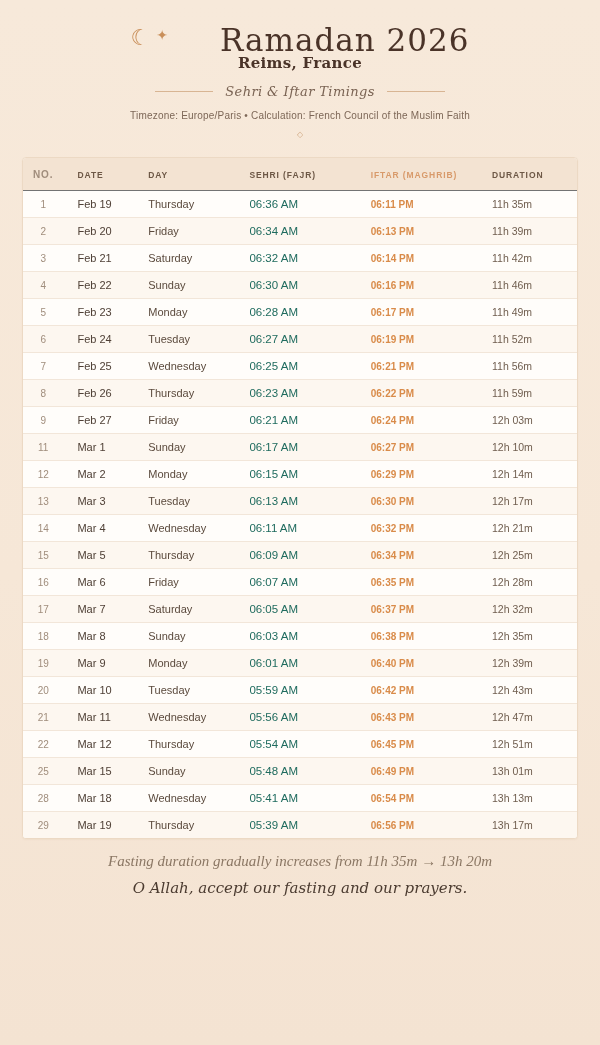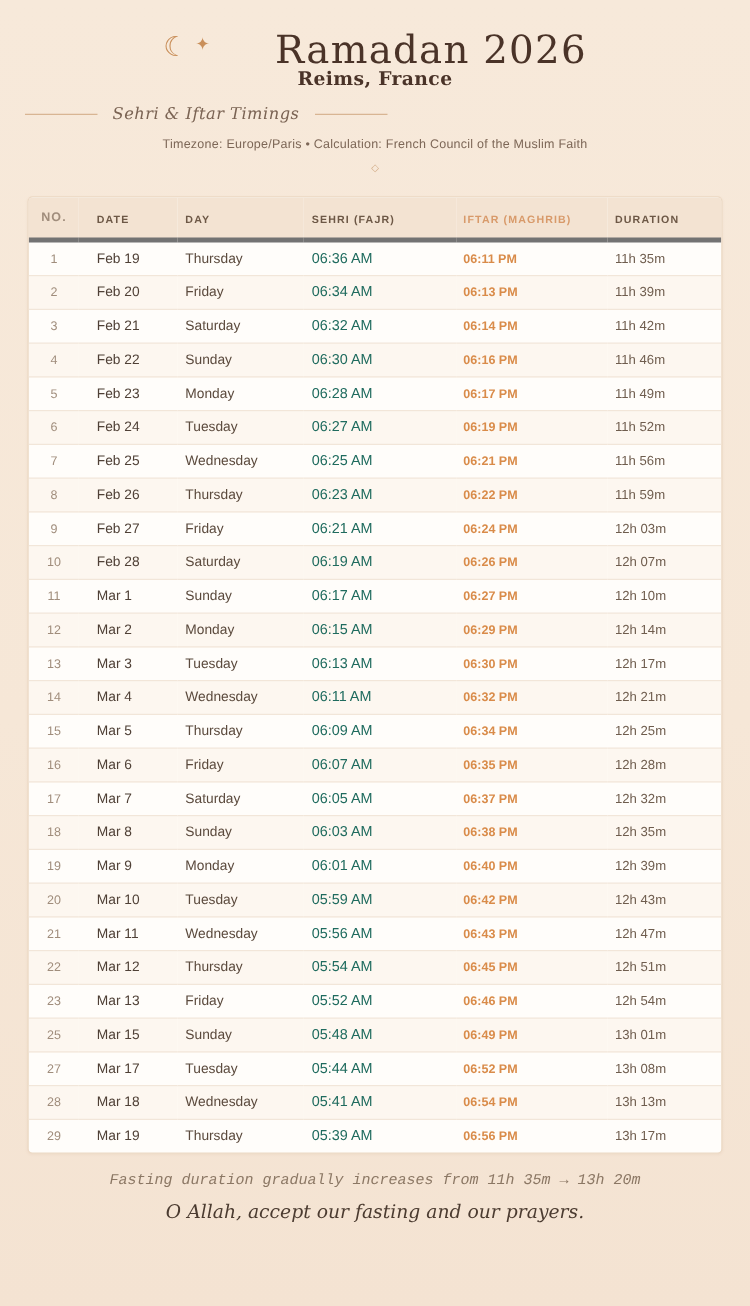--- a/index.html
+++ b/index.html
@@ -60,20 +60,21 @@
     font-family: "DejaVu Serif", serif;
     font-size: 15px;
     font-weight: bold;
     color: #4a3328;
     margin-top: -4px;
     letter-spacing: 0.3px;
   }
   .rule-row {
     display: flex;
     align-items: center;
+    justify-content: center;
     gap: 12px;
     margin-top: 12px;
   }
   .rule-line {
     width: 58px;
     height: 1px;
     background: #d8b593;
   }
   .rule-text {
     font-family: "DejaVu Serif", serif;
@@ -109,21 +110,21 @@
     font-size: 11px;
   }
   thead th {
     background: #f3e3d2;
     color: #6d5846;
     font-size: 8.5px;
     letter-spacing: 0.9px;
     font-weight: bold;
     text-align: left;
     padding: 11px 6px 10px 6px;
-    border-bottom: 4px solid #737373;
+    border-bottom: 1px solid #737373;
     text-transform: uppercase;
     white-space: nowrap;
   }
   thead th.col-iftar { color: #d89a6a; }
   tbody td {
     padding: 7px 6px;
     border-bottom: 1px solid #f2e6d9;
     color: #5b4a3d;
     white-space: nowrap;
   }
@@ -153,23 +154,23 @@
 
   thead th.col-no { text-align: center; }
   thead th.col-date { padding-left: 14px; }
 
   
   .footer {
     text-align: center;
     padding: 14px 20px 20px 20px;
   }
   .note-duration {
-    font-family: Liberation Mono, monospace;
+    font-family: Liberation Serif, serif;
     font-style: italic;
-    font-size: 12px;
+    font-size: 15px;
     color: #8b7764;
   }
   .dua {
     font-family: "DejaVu Serif", serif;
     font-style: italic;
     font-size: 15px;
     color: #4b3b30;
     margin-top: 9px;
   }
 </style>
@@ -273,28 +274,20 @@
           </tr>
           <tr>
             <td class="col-no">9</td>
             <td class="col-date">Feb 27</td>
             <td class="col-day">Friday</td>
             <td class="col-sehri">06:21 AM</td>
             <td class="col-iftar">06:24 PM</td>
             <td class="col-dur">12h 03m</td>
           </tr>
           <tr>
-            <td class="col-no">10</td>
-            <td class="col-date">Feb 28</td>
-            <td class="col-day">Saturday</td>
-            <td class="col-sehri">06:19 AM</td>
-            <td class="col-iftar">06:26 PM</td>
-            <td class="col-dur">12h 07m</td>
-          </tr>
-          <tr>
             <td class="col-no">11</td>
             <td class="col-date">Mar 1</td>
             <td class="col-day">Sunday</td>
             <td class="col-sehri">06:17 AM</td>
             <td class="col-iftar">06:27 PM</td>
             <td class="col-dur">12h 10m</td>
           </tr>
           <tr>
             <td class="col-no">12</td>
             <td class="col-date">Mar 2</td>
@@ -377,44 +370,28 @@
           </tr>
           <tr>
             <td class="col-no">22</td>
             <td class="col-date">Mar 12</td>
             <td class="col-day">Thursday</td>
             <td class="col-sehri">05:54 AM</td>
             <td class="col-iftar">06:45 PM</td>
             <td class="col-dur">12h 51m</td>
           </tr>
           <tr>
-            <td class="col-no">23</td>
-            <td class="col-date">Mar 13</td>
-            <td class="col-day">Friday</td>
-            <td class="col-sehri">05:52 AM</td>
-            <td class="col-iftar">06:46 PM</td>
-            <td class="col-dur">12h 54m</td>
-          </tr>
-          <tr>
             <td class="col-no">25</td>
             <td class="col-date">Mar 15</td>
             <td class="col-day">Sunday</td>
             <td class="col-sehri">05:48 AM</td>
             <td class="col-iftar">06:49 PM</td>
             <td class="col-dur">13h 01m</td>
           </tr>
           <tr>
-            <td class="col-no">27</td>
-            <td class="col-date">Mar 17</td>
-            <td class="col-day">Tuesday</td>
-            <td class="col-sehri">05:44 AM</td>
-            <td class="col-iftar">06:52 PM</td>
-            <td class="col-dur">13h 08m</td>
-          </tr>
-          <tr>
             <td class="col-no">28</td>
             <td class="col-date">Mar 18</td>
             <td class="col-day">Wednesday</td>
             <td class="col-sehri">05:41 AM</td>
             <td class="col-iftar">06:54 PM</td>
             <td class="col-dur">13h 13m</td>
           </tr>
           <tr>
             <td class="col-no">29</td>
             <td class="col-date">Mar 19</td>

